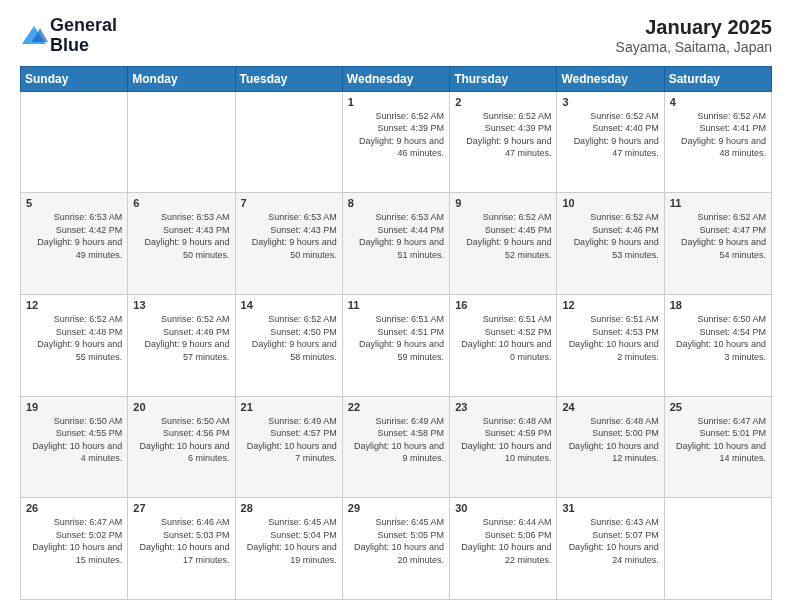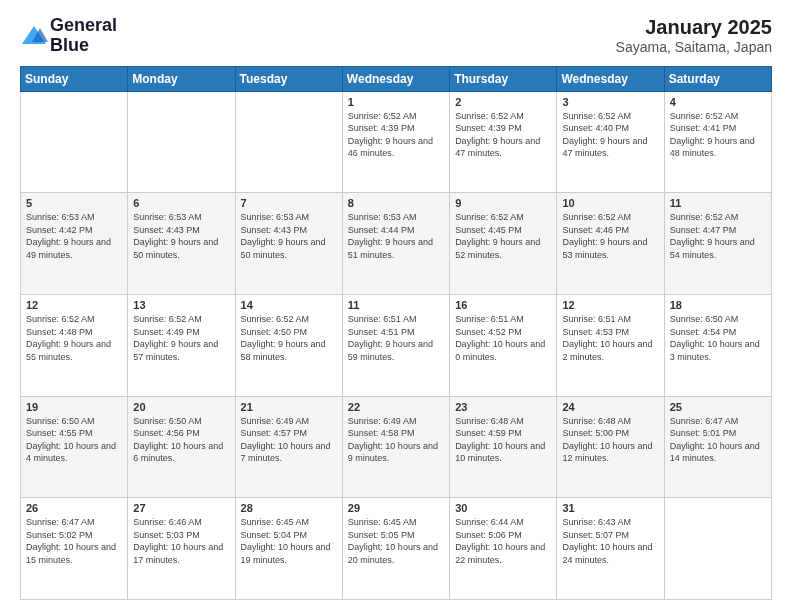--- a/index.html
+++ b/index.html
@@ -80,20 +80,21 @@
     .day-num {
       font-weight: bold;
       font-size: 11px;
       display: block;
       margin-bottom: 2px;
     }
     .day-info {
       font-size: 9px;
       color: #444;
       line-height: 1.4;
+      text-align: right;
     }
     .empty-cell {
       background: #fff !important;
     }
   </style>
 </head>
 <body>
 
 <div class="page">
   <div class="header">

